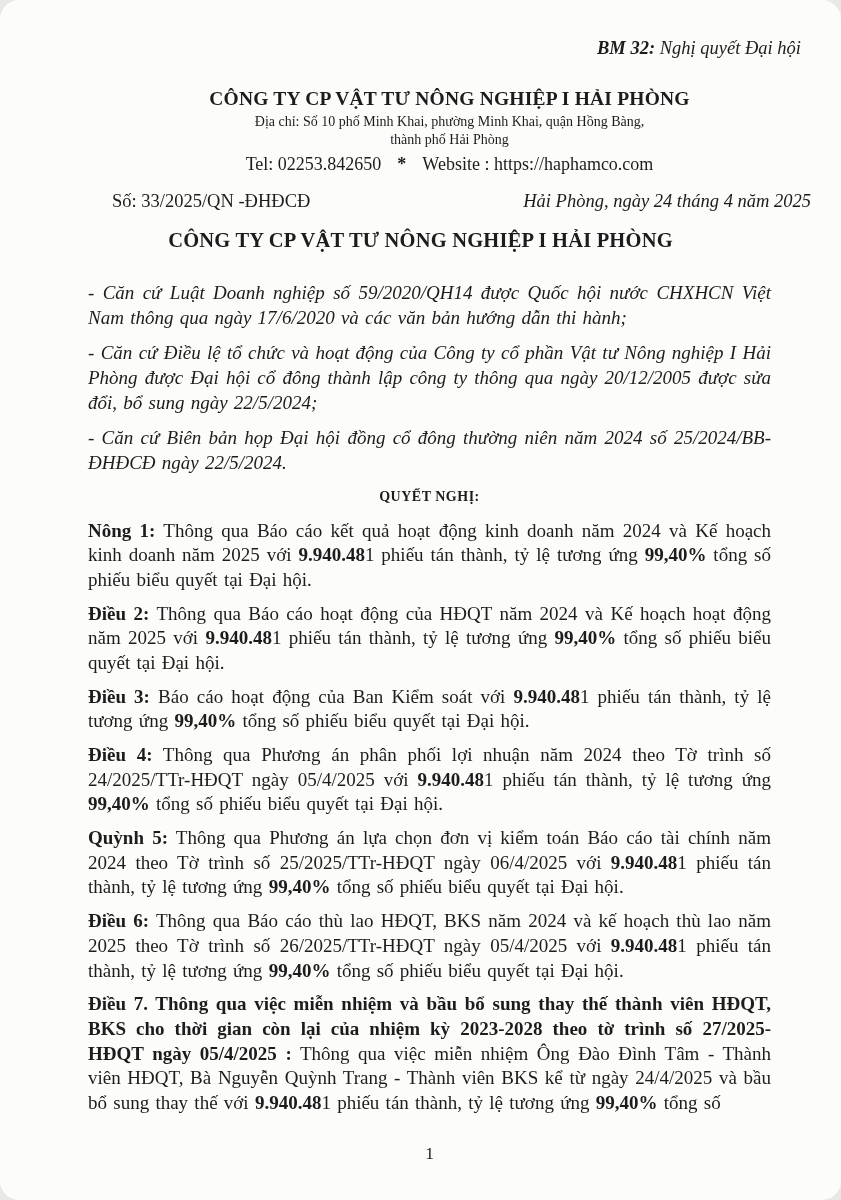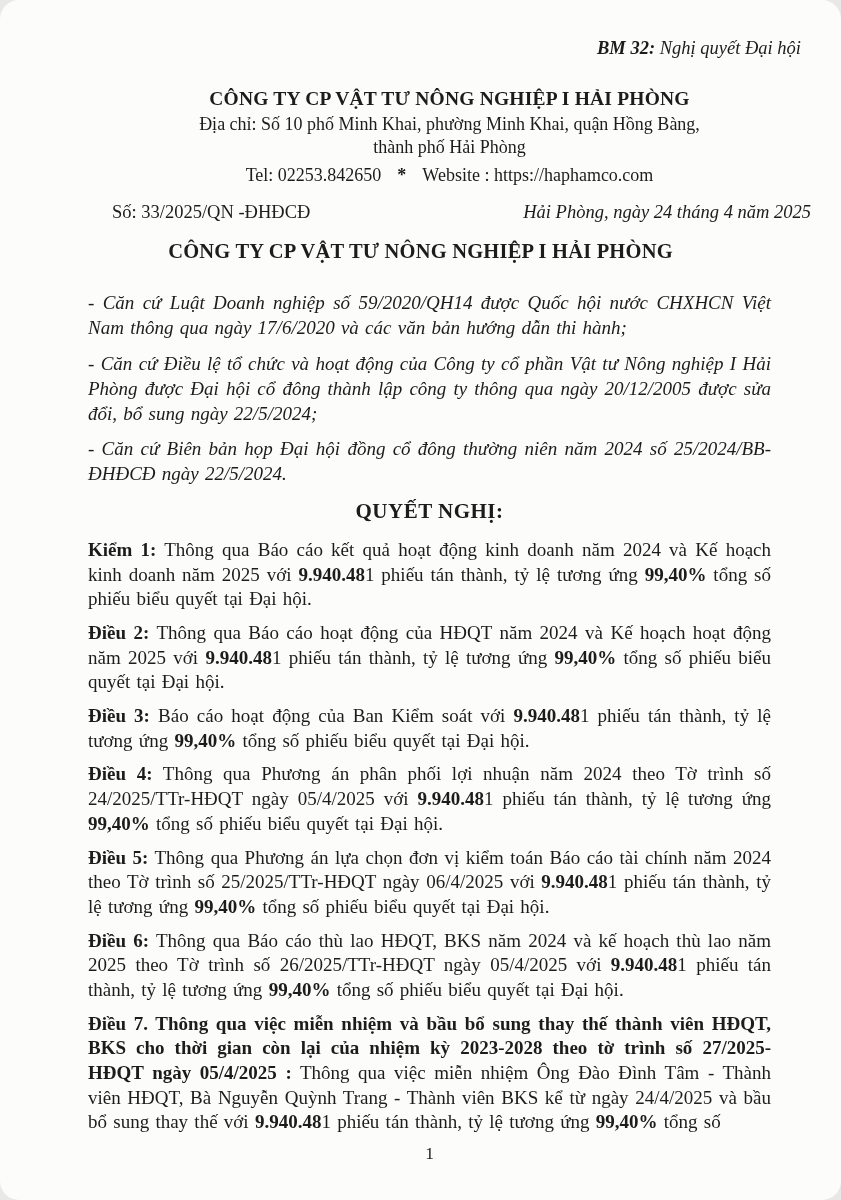--- a/index.html
+++ b/index.html
@@ -28,21 +28,21 @@
 
   
   .letterhead {
     display: flex;
     padding: 82px 30px 0 88px;
     align-items: flex-start;
   }
   .logo-col { width: 225px; flex: 0 0 225px; display: flex; justify-content: center; }
   .company-col { flex: 1; text-align: center; padding-top: 6px; }
   .company-name { font-weight: bold; font-size: 19.5px; letter-spacing: 0.2px; }
-  .address { font-size: 18px; line-height: 1.3; margin-top: 3px; }
+  .address { font-size: 14px; line-height: 1.3; margin-top: 3px; }
   .contact { font-size: 18px; margin-top: 5px; }
   .contact .sep { display: inline-block; margin: 0 16px; font-weight: bold; }
 
   
   .meta-row {
     display: flex;
     justify-content: space-between;
     align-items: baseline;
     padding: 6px 30px 0 112px;
     gap: 40px;
@@ -64,21 +64,21 @@
     font-size: 19px;
     line-height: 1.32;
     text-align: justify;
     margin-bottom: 10px;
     word-spacing: 1.5px;
   }
 
   .resolution-heading {
     text-align: center;
     font-weight: bold;
-    font-size: 21px;
+    font-size: 14px;
     letter-spacing: 0.5px;
     margin: 13px 0 14px 0;
   }
 
   .articles p {
     font-size: 19px;
     line-height: 1.3;
     text-align: justify;
     margin-bottom: 9px;
     word-spacing: 1.5px;
@@ -128,25 +128,25 @@
   <div class="content">
     <div class="preamble">
       <p>- Căn cứ Luật Doanh nghiệp số 59/2020/QH14 được Quốc hội nước CHXHCN Việt Nam thông qua ngày 17/6/2020 và các văn bản hướng dẫn thi hành;</p>
       <p>- Căn cứ Điều lệ tổ chức và hoạt động của Công ty cổ phần Vật tư Nông nghiệp I Hải Phòng được Đại hội cổ đông thành lập công ty thông qua ngày 20/12/2005 được sửa đổi, bổ sung ngày 22/5/2024;</p>
       <p>- Căn cứ Biên bản họp Đại hội đồng cổ đông thường niên năm 2024  số 25/2024/BB-ĐHĐCĐ ngày 22/5/2024.</p>
     </div>
 
     <div class="resolution-heading">QUYẾT NGHỊ:</div>
 
     <div class="articles">
-        <p><span class="b">Kiểm 1:</span><span> Thông qua Báo cáo kết quả hoạt động kinh doanh năm 2024 và Kế hoạch kinh doanh năm 2025 với </span><span class="b">9.940.48</span><span>1 phiếu tán thành, tỷ lệ tương ứng </span><span class="b">99,40%</span><span> tổng số phiếu biểu quyết tại Đại hội.</span></p>
+        <p><span class="b">Nông 1:</span><span> Thông qua Báo cáo kết quả hoạt động kinh doanh năm 2024 và Kế hoạch kinh doanh năm 2025 với </span><span class="b">9.940.48</span><span>1 phiếu tán thành, tỷ lệ tương ứng </span><span class="b">99,40%</span><span> tổng số phiếu biểu quyết tại Đại hội.</span></p>
         <p><span class="b">Điều 2:</span><span> Thông qua Báo cáo hoạt động của HĐQT năm 2024 và Kế hoạch hoạt động năm 2025 với </span><span class="b">9.940.48</span><span>1 phiếu tán thành, tỷ lệ tương ứng </span><span class="b">99,40%</span><span> tổng số phiếu biểu quyết tại Đại hội.</span></p>
         <p><span class="b">Điều 3:</span><span> Báo cáo hoạt động của Ban Kiểm soát với </span><span class="b">9.940.48</span><span>1 phiếu tán thành, tỷ lệ tương ứng </span><span class="b">99,40%</span><span> tổng số phiếu biểu quyết tại Đại hội.</span></p>
         <p><span class="b">Điều 4:</span><span> Thông qua Phương án phân phối lợi nhuận năm 2024  theo Tờ trình số 24/2025/TTr-HĐQT ngày 05/4/2025 với </span><span class="b">9.940.48</span><span>1 phiếu tán thành, tỷ lệ tương ứng </span><span class="b">99,40%</span><span> tổng số phiếu biểu quyết tại Đại hội.</span></p>
-        <p><span class="b">Điều 5:</span><span> Thông qua Phương án lựa chọn đơn vị kiểm toán Báo cáo tài chính năm 2024 theo Tờ trình số 25/2025/TTr-HĐQT ngày 06/4/2025 với </span><span class="b">9.940.48</span><span>1 phiếu tán thành, tỷ lệ tương ứng </span><span class="b">99,40%</span><span> tổng số phiếu biểu quyết tại Đại hội.</span></p>
+        <p><span class="b">Quỳnh 5:</span><span> Thông qua Phương án lựa chọn đơn vị kiểm toán Báo cáo tài chính năm 2024 theo Tờ trình số 25/2025/TTr-HĐQT ngày 06/4/2025 với </span><span class="b">9.940.48</span><span>1 phiếu tán thành, tỷ lệ tương ứng </span><span class="b">99,40%</span><span> tổng số phiếu biểu quyết tại Đại hội.</span></p>
         <p><span class="b">Điều 6:</span><span> Thông qua Báo cáo thù lao HĐQT, BKS năm 2024 và kế hoạch thù lao năm 2025 theo Tờ trình số 26/2025/TTr-HĐQT ngày 05/4/2025 với </span><span class="b">9.940.48</span><span>1 phiếu tán thành, tỷ lệ tương ứng </span><span class="b">99,40%</span><span> tổng số phiếu biểu quyết tại Đại hội.</span></p>
         <p><span class="b">Điều 7. Thông qua việc miễn nhiệm và bầu bổ sung thay thế thành viên HĐQT, BKS cho thời gian còn lại của nhiệm kỳ 2023-2028 theo tờ trình số 27/2025-HĐQT ngày 05/4/2025 :</span><span> Thông qua việc miễn nhiệm Ông Đào Đình Tâm - Thành viên HĐQT,  Bà Nguyễn Quỳnh Trang - Thành viên BKS kể từ ngày 24/4/2025 và bầu bổ sung thay thế với </span><span class="b">9.940.48</span><span>1 phiếu tán thành, tỷ lệ tương ứng </span><span class="b">99,40%</span><span> tổng số</span></p>
       </div>
   </div>
 
   <div class="page-number">1</div>
 
 </div>
 
 </body></html>

